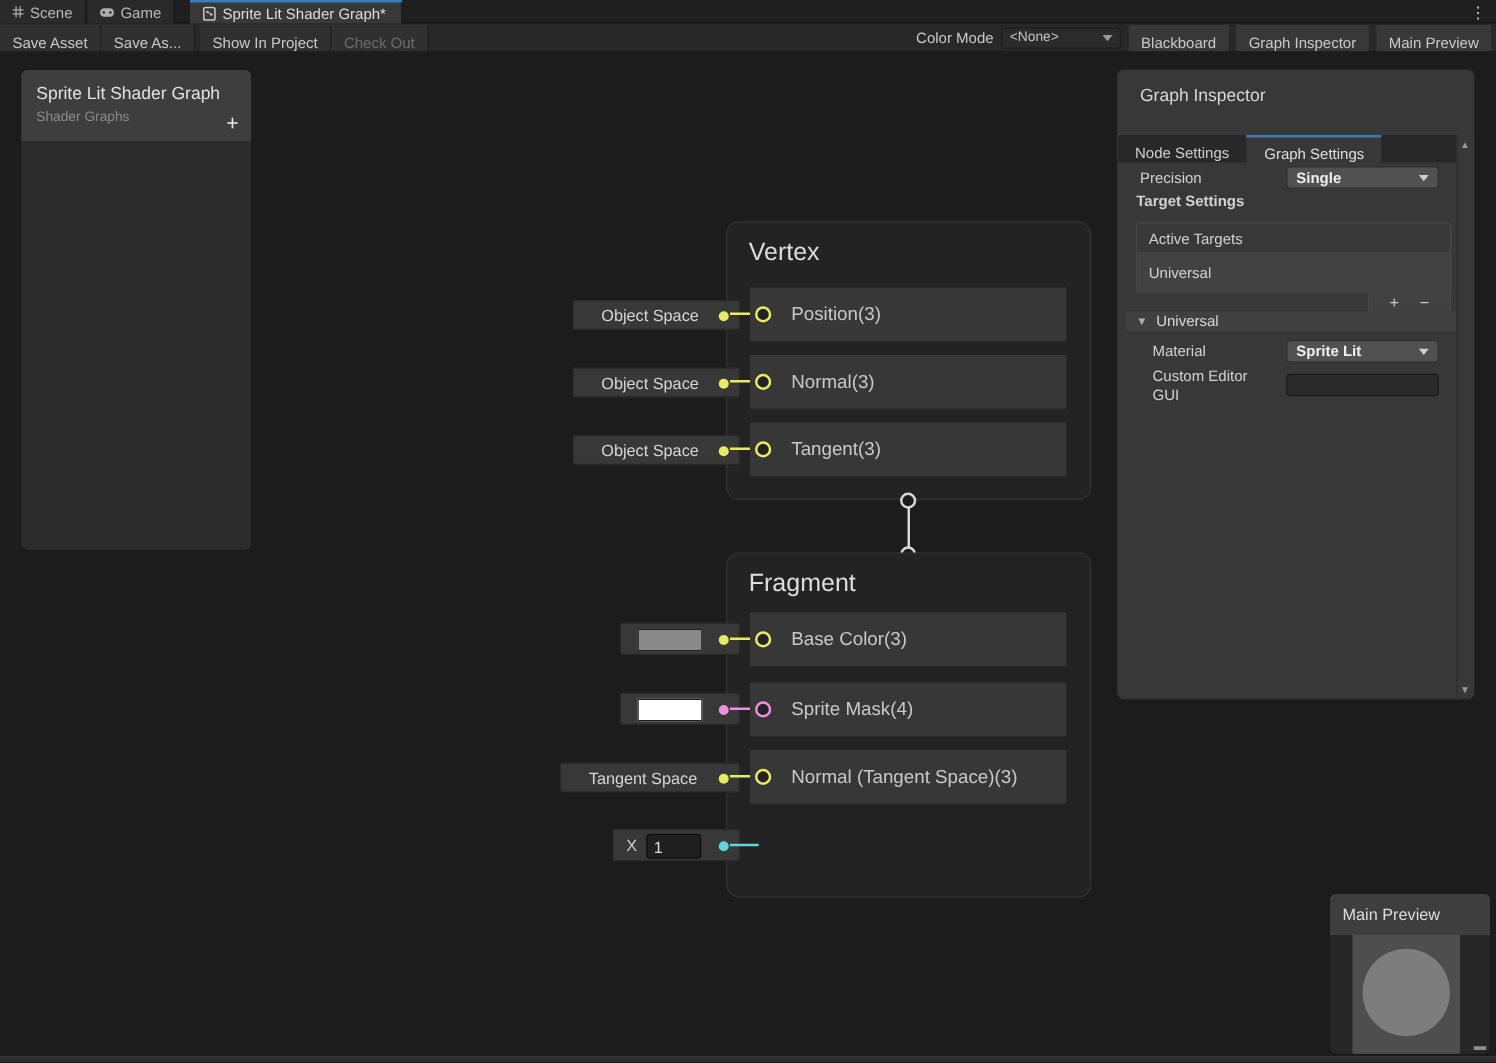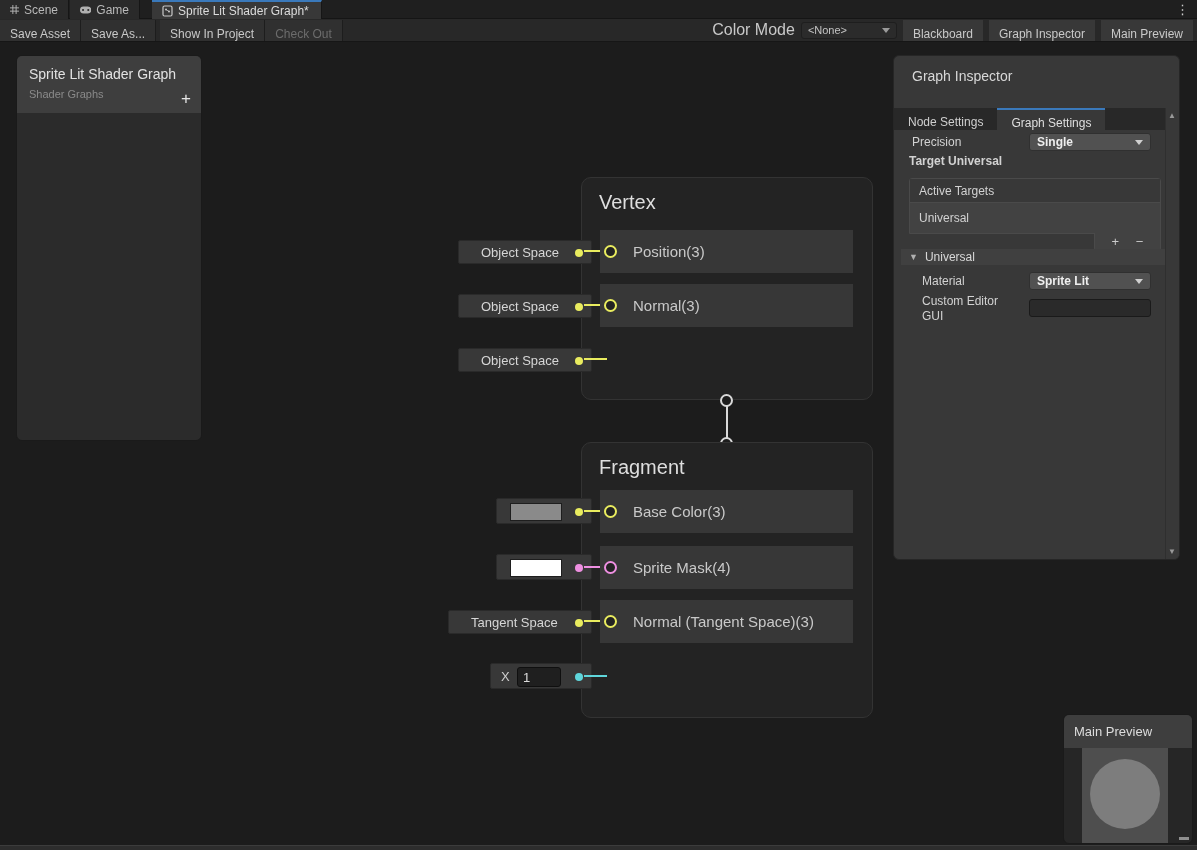--- a/index.html
+++ b/index.html
@@ -11,21 +11,21 @@
   .tabbar { position:absolute; left:0; top:0; width:1197px; height:19px; background:#1f1f1f; border-bottom:1px solid #151515; }
   .tab { position:absolute; top:0; height:19px; display:flex; align-items:center; gap:5px; padding:0 10px; background:#2a2a2a; color:#b9b9b9; font-size:12px; border-right:1px solid #161616; cursor:default; }
   .tab.active { background:#383838; color:#dcdcdc; border-top:2px solid var(--accent,#3a79bb); }
   .kebab { position:absolute; right:8px; top:1px; color:#cfcfcf; font-size:13px; line-height:17px; }
 
   
   .toolbar { position:absolute; left:0; top:19px; width:1197px; height:23px; background:#282828; border-bottom:1px solid #161616; display:flex; align-items:center; }
   .tbtn { height:21px; display:flex; align-items:flex-end; padding:0 10px; background:#303030; color:#c9c9c9; font-size:12px; border-right:1px solid #1d1d1d; cursor:default; }
   .tbtn.disabled { color:#6c6c6c; }
   .tb-right { margin-left:auto; display:flex; align-items:center; gap:6px; padding-right:4px; }
-  .tb-label { color:#c9c9c9; font-size:16px;margin-left:40px; }
+  .tb-label { color:#c9c9c9; font-size:12px;margin-left:40px; }
   .tb-dd { width:96px; height:17px; background:#2b2b2b; border:1px solid #1e1e1e; border-radius:3px; color:#c4c4c4; font-size:11px; display:flex; align-items:center; padding:0 6px; }
   .tb-dd .caret { margin-left:auto; }
   .caret { width:0; height:0; border-left:4px solid transparent; border-right:4px solid transparent; border-top:5px solid #9a9a9a; display:inline-block; }
   .tb-right .tbtn { background:#383838; border-right:none; }
 
   
   .graph { position:absolute; inset:0; }
 
   
   .blackboard { position:absolute; left:16px; top:55px; width:186px; height:386px; border-radius:6px; background:#2b2b2b; border:1px solid #1a1a1a; overflow:hidden; }
@@ -188,20 +188,24 @@
         <span class="row-label">Normal(3)</span>
       </div>
     </div>
 
     <div class="io-row" style="top: 338px; --pc: #e9ec5f;">
       <div class="chip" style="left:458px; top:10px; width:134px; height:24px;">
         <span class="chip-text">Object Space</span>
         <span class="dot" style="left:116px; top:8px;"></span>
       </div>
       <div class="hedge" style="top:20px;"></div>
+      <div class="row-bg">
+        <span class="port" style="left:4px;"></span>
+        <span class="row-label">Tangent(3)</span>
+      </div>
     </div>
 
     <div style="--pc: #d8d8d8;">
       <div class="v-edge-line"></div>
       <span class="v-ring" style="left:720px; top:394px;"></span>
       <span class="v-ring" style="left:720px; top:437px;"></span>
     </div>
 
     <div class="node" style="left:581px; top:442px; height:276px;">
       <div class="node-title">Fragment</div>
@@ -261,21 +265,21 @@
         <div class="insp-tab active">
             <span>Graph Settings</span>
           </div>
       </div>
 
       <span class="insp-row-label" style="left:18px; top:79px;">Precision</span>
       <div class="dd" style="left:135px; top:77px; width:122px;">
         <span>Single</span>
         <span class="caret"></span>
       </div>
-      <span class="insp-row-label bold-label" style="left:15px; top:98px;">Target Universal</span>
+      <span class="insp-row-label bold-label" style="left:15px; top:98px;">Target Settings</span>
 
       <div class="at-box">
         <div class="at-head">Active Targets</div>
         <div class="at-item">Universal</div>
       </div>
       <div class="at-foot">
         <span>+</span>
         <span>−</span>
       </div>
 

